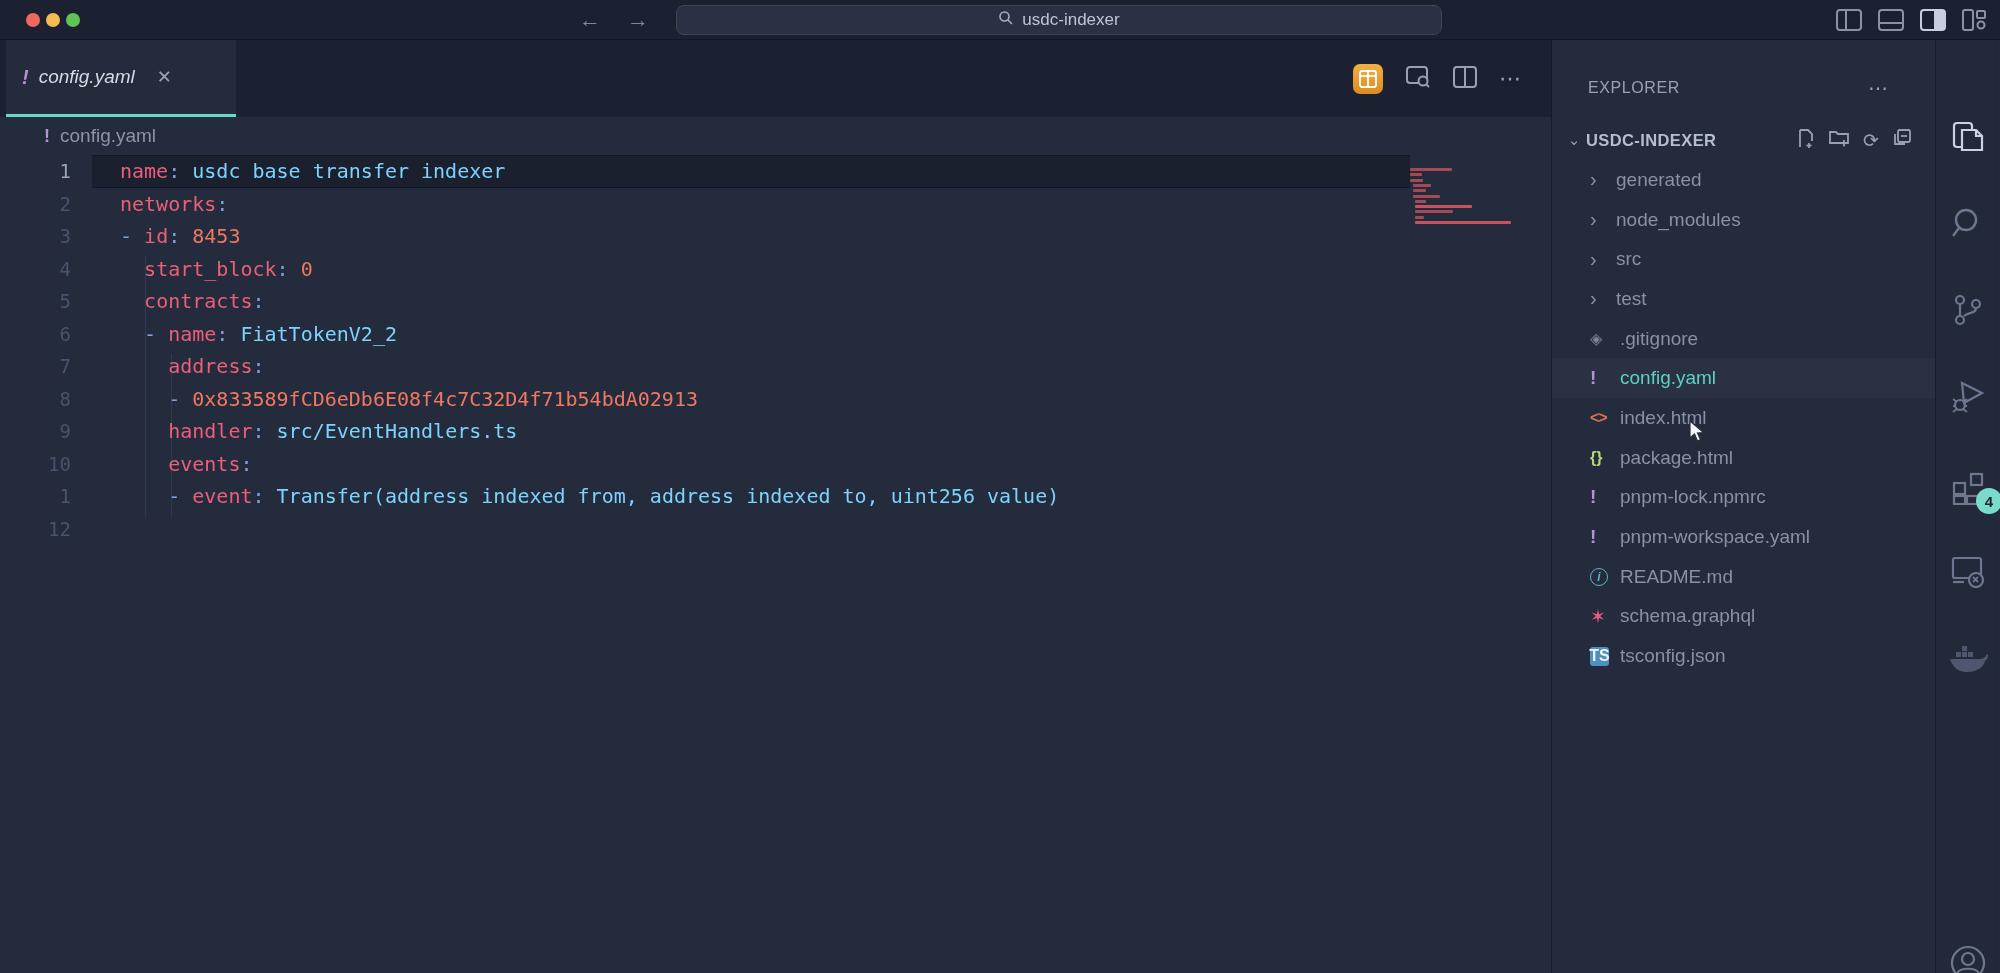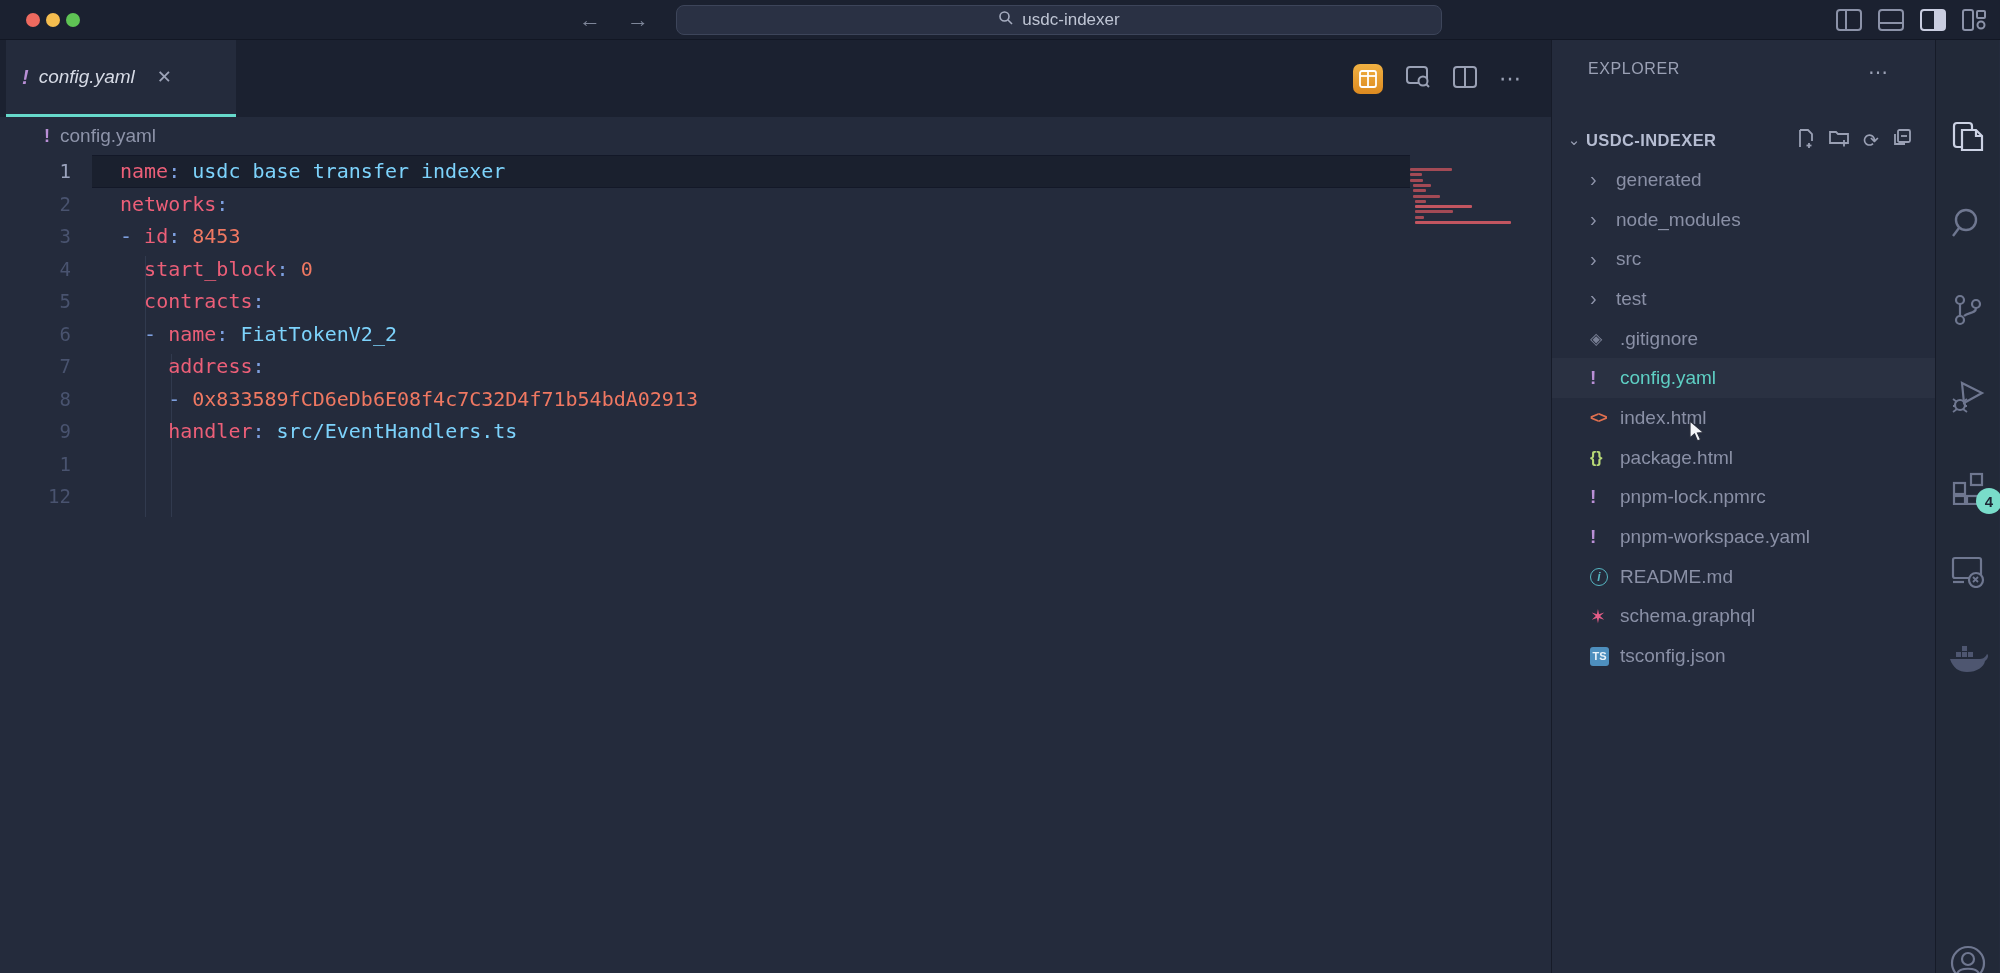--- a/index.html
+++ b/index.html
@@ -58,38 +58,38 @@
     background:#1a202e; border-top:1px solid #131828; border-bottom:1px solid #131828; }
   .tok-key { color:#ec5f78; } .tok-str { color:#7dd3fc; } .tok-num { color:#ef7862; }
   .tok-punc { color:#7ea0e0; } .tok-pln { color:#d6deeb; }
   .guide { position:absolute; width:1px; background:#313a4e; z-index:1; }
 
   
   .minimap { position:absolute; left:1410px; top:128px; width:110px; height:140px; }
   .mm-bar { position:absolute; height:3px; border-radius:1px; }
 
   
-  .exp-header { height:76px; display:flex; padding:20px 46px 0 36px;gap:32px; }
+  .exp-header { height:76px; display:flex; align-items:center; padding:20px 46px 0 36px;gap:32px; }
   .exp-title { color:#9ba1b5; font-size:16px; letter-spacing:0.6px; flex:1; }
   .exp-more { color:#9ba1b5; font-size:20px; letter-spacing:1px; }
   .project-row { height:48px; display:flex; align-items:center; padding:0 24px 0 10px; }
   .chev { color:#9aa0b4; font-size:15px; width:24px; text-align:center; }
   .project-name { color:#b6bdd2; font-weight:bold; font-size:16.5px; letter-spacing:0.4px; flex:1; }
   .proj-actions { display:flex; gap:14px; align-items:center; }
   .tree { margin-top:-4px; }
   .tree-row { height:39.7px; display:flex; align-items:center; padding-left:38px; position:relative; }
   .tree-row.folder { padding-left:38px; }
   .tree-row .t-chev { color:#8d93a9; font-size:20px; width:26px; }
   .tree-row .t-icon { width:30px; display:flex; align-items:center; font-size:17px; }
   .tree-row .t-label { color:#8a90a6; font-size:19px; }
   .tree-row.active-file { background:rgba(255,255,255,0.03); }
   .tree-row.active-file .t-label { color:#5ecfc4; }
   .badge-npm { background:#c53635; color:#fff; font-size:9px; font-weight:bold; border-radius:2px;
     padding:1px 3px; line-height:1.2; }
-  .badge-ts { background:#4e8fbe; color:#eaf3fa; font-size:11px; font-weight:bold; border-radius:3px;
+  .badge-ts { background:#4e8fbe; color:#eaf3fa; font-size:16px; font-weight:bold; border-radius:3px;
     width:19px; height:19px; display:flex; align-items:center; justify-content:center; }
   .ico-warn { color:#b98fd6; font-weight:bold; font-size:19px; }
   .ico-html { color:#e0704f; font-weight:bold; font-size:16px; letter-spacing:-1px; }
   .ico-json { color:#b8d977; font-weight:bold; font-size:16px; }
   .ico-info { color:#56b6c2; border:1.8px solid #56b6c2; border-radius:50%; width:18px; height:18px;
     display:flex; align-items:center; justify-content:center; font-size:12px; font-style:italic; font-weight:bold; }
   .ico-graphql { color:#e55d87; font-size:19px; }
   .ico-git { color:#7a8196; font-size:16px; }
 
   
@@ -223,21 +223,26 @@
         </div>
         <div class="code-line">
           <span class="ln">8</span>
           <span class="lc"><span class="tok-pln">    </span><span class="tok-punc">- </span><span class="tok-num">0x833589fCD6eDb6E08f4c7C32D4f71b54bdA02913</span></span>
         </div>
         <div class="code-line">
           <span class="ln">9</span>
           <span class="lc"><span class="tok-pln">    </span><span class="tok-key">handler</span><span class="tok-punc">:</span><span class="tok-str"> src/EventHandlers.ts</span></span>
         </div>
         <div class="code-line">
+          <span class="ln">10</span>
+          <span class="lc"><span class="tok-pln">    </span><span class="tok-key">events</span><span class="tok-punc">:</span></span>
+        </div>
+        <div class="code-line">
           <span class="ln">1</span>
+          <span class="lc"><span class="tok-pln">    </span><span class="tok-punc">- </span><span class="tok-key">event</span><span class="tok-punc">:</span><span class="tok-str"> Transfer(address indexed from, address indexed to, uint256 value)</span></span>
         </div>
         <div class="code-line">
           <span class="ln">12</span>
           <span class="lc"></span>
         </div>
       </div>
 
     <div class="minimap" id="minimap">
         <div class="mm-bar" style="left: 0px; top: 0px; width: 41.6px; background: rgb(163, 74, 85);"></div>
         <div class="mm-bar" style="left: 0px; top: 5.3px; width: 11.7px; background: rgb(163, 74, 85);"></div>

